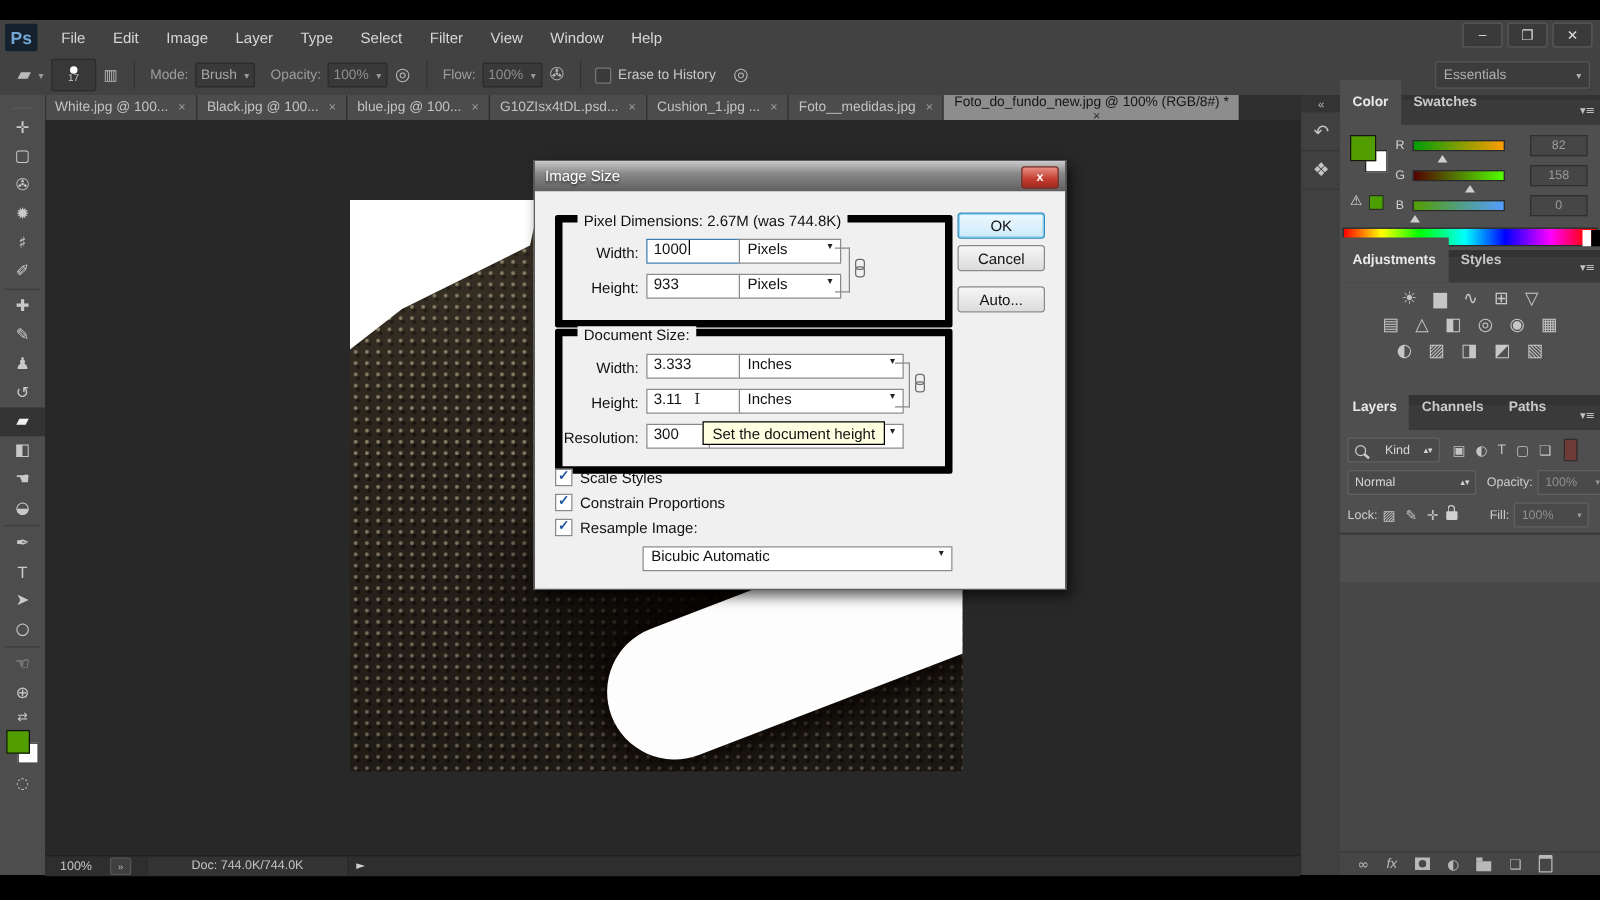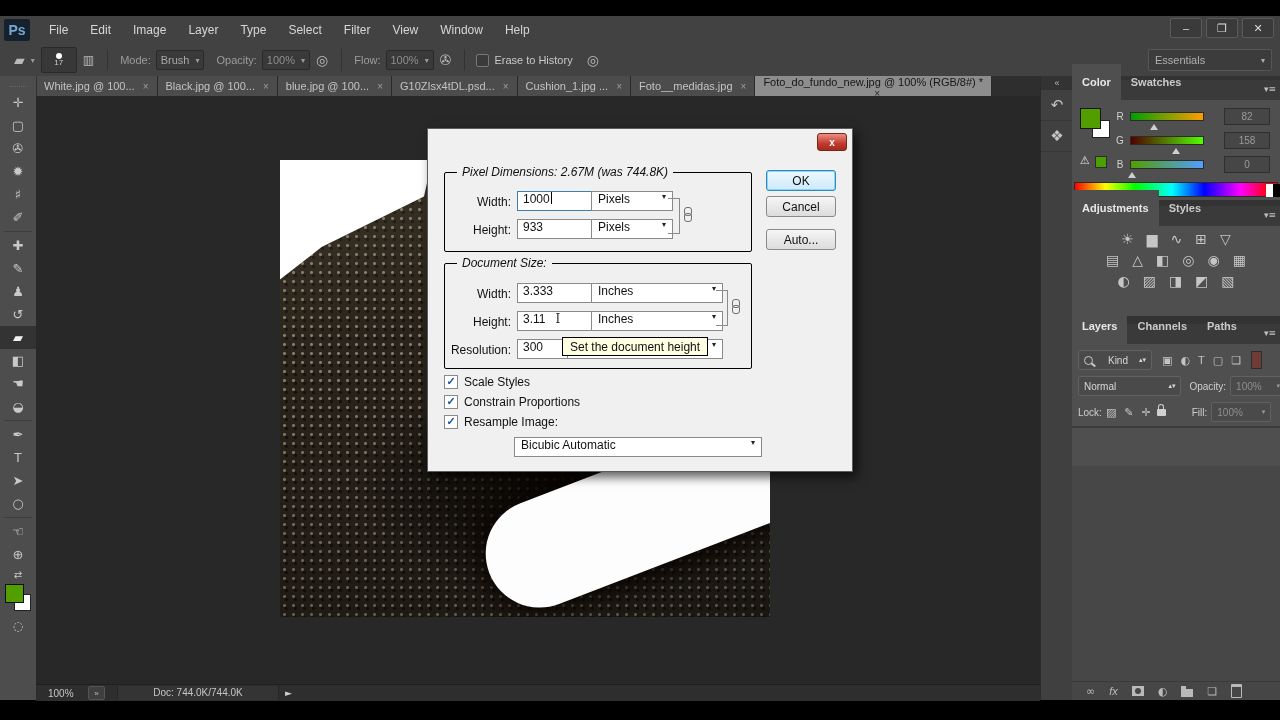--- a/index.html
+++ b/index.html
@@ -126,21 +126,21 @@
 
   
   .dialog{position:absolute;left:427px;top:112px;width:424px;height:342px;background:#f0f0f0;border:1px solid #5c5c5c;
     box-shadow:4px 5px 10px rgba(0,0,0,0.65);z-index:10;color:#111;font-size:12px;}
   .dlg-title{position:absolute;left:0;top:0;width:100%;height:24px;
     background:linear-gradient(#c9c9c9,#8a8a8a 40%,#5f5f5f);display:flex;align-items:center;}
   .dlg-title-text{color:#fff;font-size:12px;margin-left:8px;text-shadow:0 1px 2px rgba(0,0,0,.6);}
   .dlg-close{position:absolute;right:5px;top:4px;width:28px;height:16px;border-radius:3px;
     background:linear-gradient(#e98f85,#c23b2e 60%,#a52a1e);border:1px solid #7e241a;color:#fff;font-size:10px;font-weight:bold;
     display:flex;align-items:center;justify-content:center;}
-  .groupbox{position:absolute;border:1px solid #000000;border-radius:2px;font-style:italic;}
+  .groupbox{position:absolute;border:6px solid #000000;border-radius:2px;}
   .legend{position:absolute;top:-8px;left:12px;background:#f0f0f0;padding:0 5px;white-space:nowrap;}
   .flabel{position:absolute;text-align:right;width:70px;}
   .field{position:absolute;height:18px;background:#fff;border:1px solid #8a8a8a;display:flex;align-items:flex-start;padding:0 5px;font-size:12px;}
   .field.focused{border-color:#3c7fb1;}
   .caret{width:1px;height:12px;background:#000;margin-left:1px;}
   .combo{position:absolute;height:18px;background:#fff;border:1px solid #8a8a8a;display:flex;padding:0 6px;justify-content:space-between;font-size:12px;}
   .combo .arrow{font-size:8px;color:#222;}
   .bracket{position:absolute;border:1px solid #8a8a8a;border-left:none;}
   .chain{position:absolute;width:9px;height:16px;}
   .chain::before,.chain::after{content:"";position:absolute;left:1px;width:6px;height:7px;border:1.5px solid #6e6e6e;border-radius:3px;}
@@ -466,20 +466,23 @@
           <span class="mini-mask"></span>
           <span class="gi">◐</span>
           <span class="mini-folder"></span>
           <span class="gi">❏</span>
           <span class="mini-trash"></span>
         </div>
       </div>
     </div>
 
     <div class="dialog">
+      <div class="dlg-title">
+        <span class="dlg-title-text">Image Size</span>
+      </div>
       <div class="dlg-close">x</div>
 
       <div class="groupbox" style="left:16px;top:43px;width:306px;height:78px">
         <span class="legend">Pixel Dimensions: 2.67M (was 744.8K)</span>
       </div>
       <span class="flabel" style="left:13px;top:66px">Width:</span>
       <div class="field focused" style="left:89px;top:62px;width:64px">
         <span>1000</span>
           <span class="caret"></span>
       </div>

